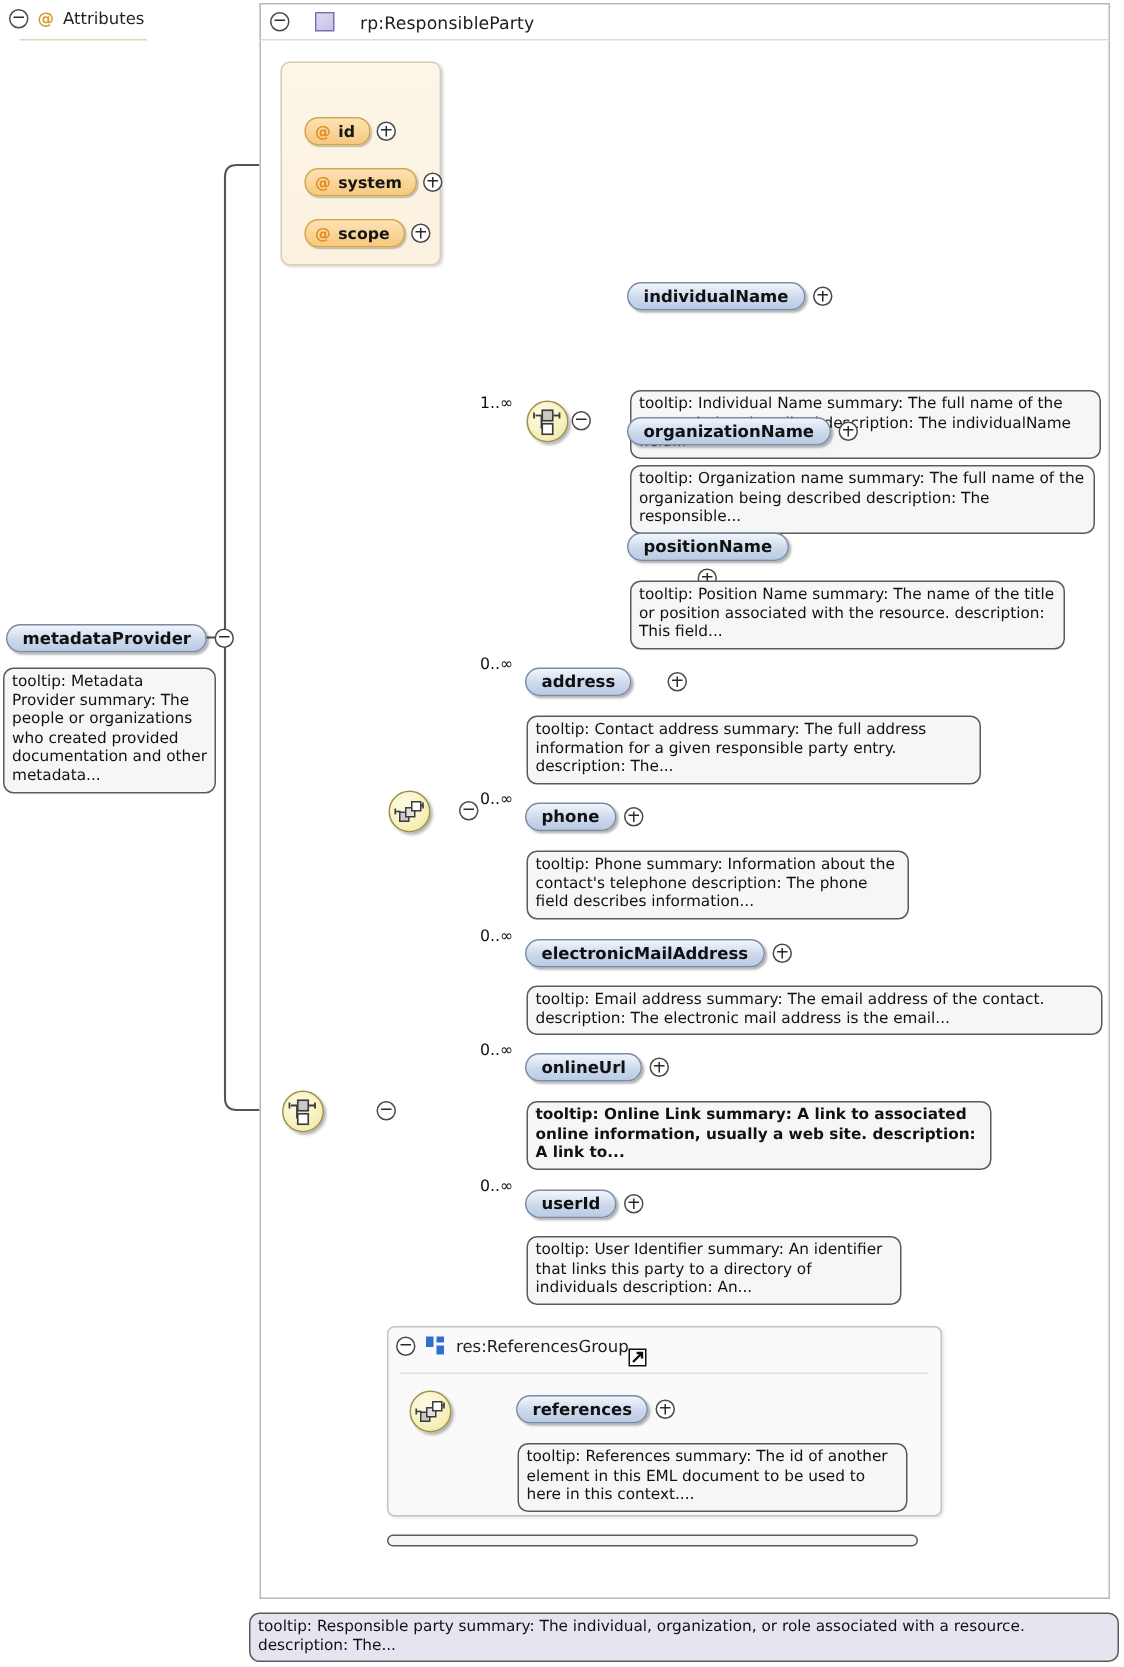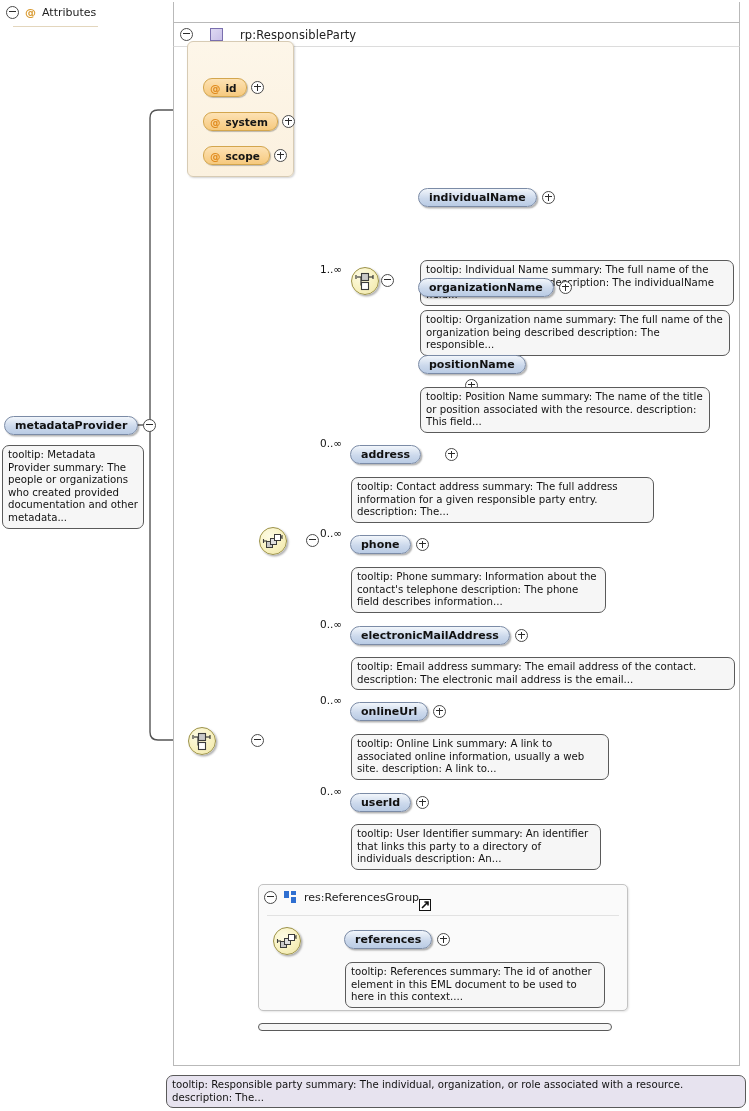--- a/index.html
+++ b/index.html
@@ -12,21 +12,21 @@
 
   
   #ct-box{
     left:173px;top:2px;width:567px;height:1064px;
     border:1px solid #b9b9b9;border-top:none;background:#fff;
     box-sizing:border-box;
   }
   #ct-header{
     left:173px;top:2px;width:567px;height:25px;
     box-sizing:border-box;border:1px solid #b9b9b9;border-bottom:1px solid #dcdcdc;
-    background:#ffffff;display:flex;align-items:center;gap:17px;padding-left:6px;margin-top:20px;
+    background:#ffffff;display:flex;align-items:center;gap:17px;padding-left:6px;
   }
   #ct-title{font-size:11.5px;color:#202020;letter-spacing:.1px;}
 
   
   .pm{
     width:11px;height:11px;border-radius:50%;border:1px solid #4a4a4a;
     background:#fff;display:inline-block;position:relative;flex:0 0 auto;
   }
   .pm::before{content:"";position:absolute;left:2px;top:4px;width:7px;height:1px;background:#2b2b2b;}
   .pm.plus::after{content:"";position:absolute;left:5px;top:2px;width:1px;height:7px;background:#2b2b2b;}
@@ -314,21 +314,21 @@
   <span class="arrow" style="left:20px;"></span>
   <span>tooltip: Email address summary: The email address of the contact. description: The electronic mail address is the email...</span>
 </div>
 
 
 <div class="card" style="left:320px;top:694px;">0..∞</div>
 <div class="elem" style="left:350px;top:702px;">
   <span class="elem-pill">onlineUrl</span>
   <span class="pm plus"></span>
 </div>
-<div class="tip" style="left:351px;top:734px;width:258px;">
+<div class="tip" style="left:351px;top:734px;width:310px;font-weight:bold;">
   <span class="arrow" style="left:20px;"></span>
   <span>tooltip: Online Link summary: A link to associated online information, usually a web site. description: A link to...</span>
 </div>
 
 
 <div class="card" style="left:320px;top:785px;">0..∞</div>
 <div class="elem" style="left:350px;top:793px;">
   <span class="elem-pill">userId</span>
   <span class="pm plus"></span>
 </div>

